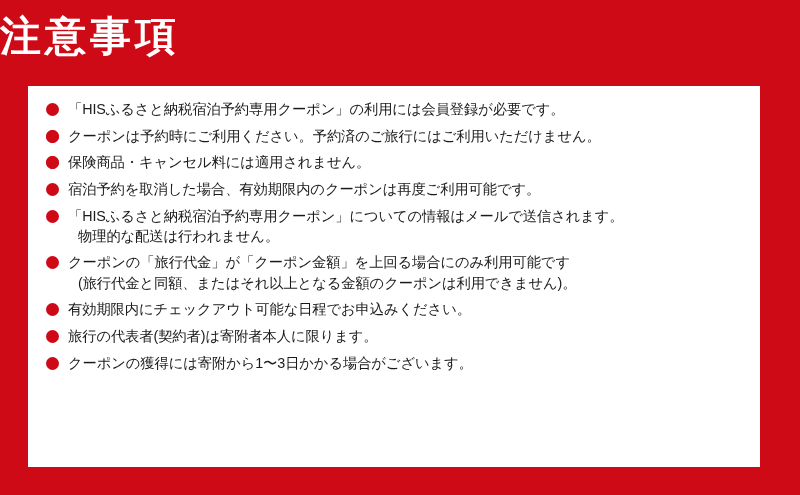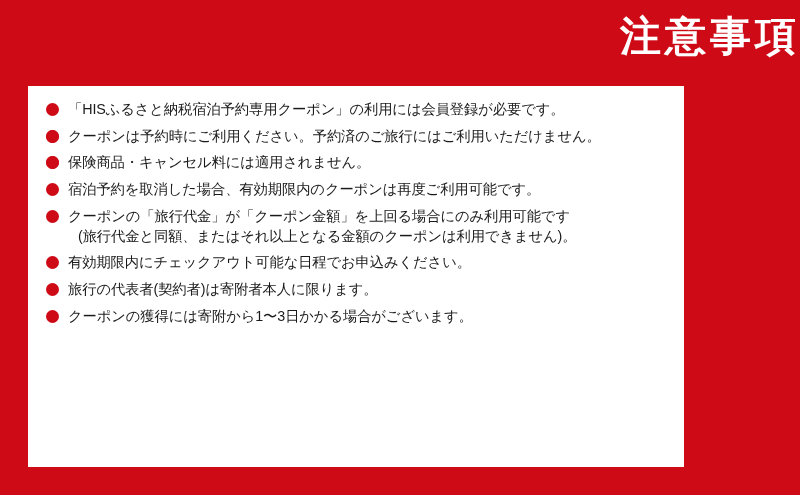--- a/index.html
+++ b/index.html
@@ -18,32 +18,32 @@
     width: 800px;
     height: 495px;
     background: #ce0a16;
     box-sizing: border-box;
   }
   .title {
     position: absolute;
     top: 14px;
     left: 0;
     width: 800px;
-    text-align: right;
+    text-align: left;
     color: #ffffff;
     font-size: 41px;
     font-weight: bold;
     letter-spacing: 4px;
     line-height: 1.1;
   }
   .panel {
     position: absolute;
     left: 28px;
     top: 86px;
-    width: 656px;
+    width: 732px;
     height: 381px;
     background: #ffffff;
     box-sizing: border-box;
     padding: 14px 14px 10px 18px;
   }
   ul.notes {
     list-style: none;
     margin: 0;
     padding: 0;
   }
@@ -103,20 +103,25 @@
       <li>
         <span class="bullet"></span>
         <span>保険商品・キャンセル料には適用されません。</span>
       </li>
 
       <li>
         <span class="bullet"></span>
         <span>宿泊予約を取消した場合、有効期限内のクーポンは再度ご利用可能です。</span>
       </li>
 
+      <li>
+        <span class="bullet"></span>
+        <span>「HISふるさと納税宿泊予約専用クーポン」についての情報はメールで送信されます。</span>
+        <span class="line2">物理的な配送は行われません。</span>
+      </li>
 
 
       <li>
         <span class="bullet"></span>
         <span>クーポンの「旅行代金」が「クーポン金額」を上回る場合にのみ利用可能です</span>
         <span class="line2">(旅行代金と同額、またはそれ以上となる金額のクーポンは利用できません)。</span>
       </li>
 
       <li>
         <span class="bullet"></span>

